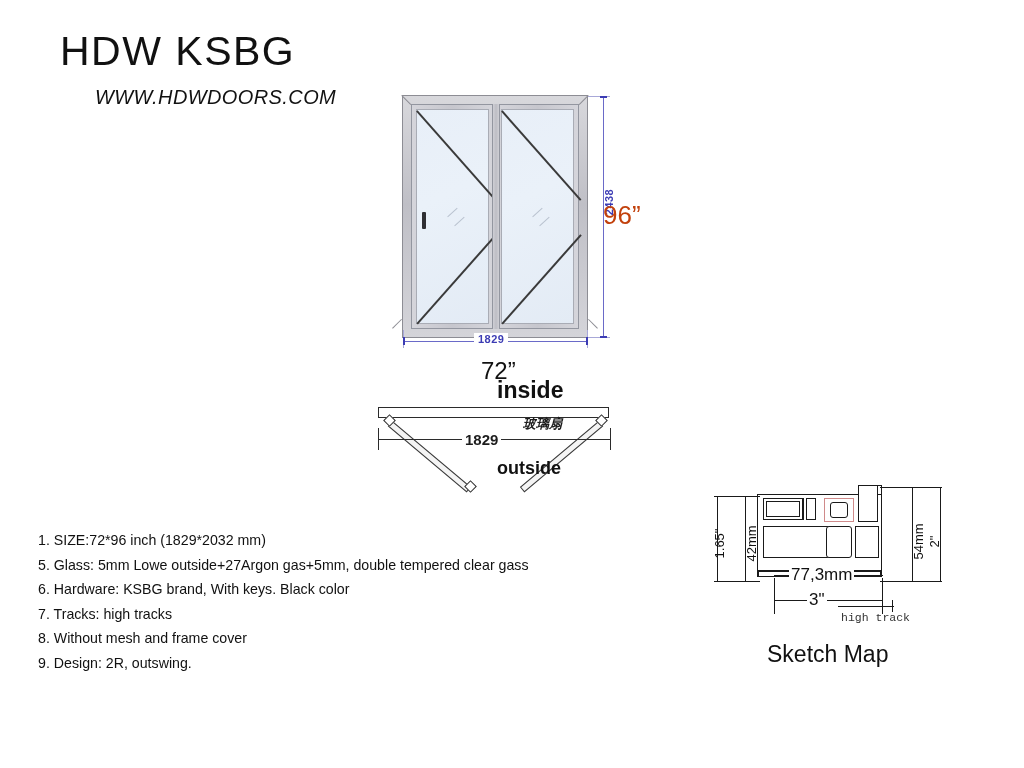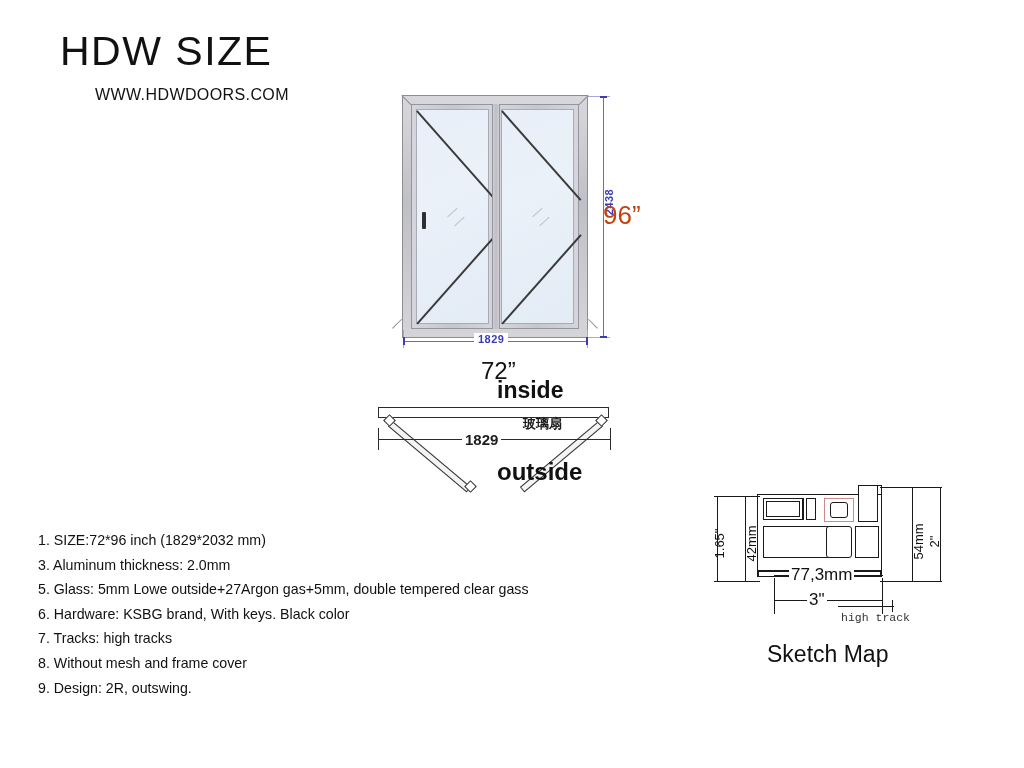--- a/index.html
+++ b/index.html
@@ -21,24 +21,25 @@
   #brand-title {
     left: 60px; top: 28px;
     font-size: 41px;
     font-weight: 400;
     letter-spacing: 1.5px;
     color: #111111;
     white-space: nowrap;
   }
   #brand-website {
     left: 95px; top: 86px;
-    font-size: 16px;
+    font-size: 20px;
     letter-spacing: 0.4px;
     color: #111111;
     white-space: nowrap;
+    font-style: italic;
   }
 
   
   #elevation-drawing {
     left: 402px; top: 95px;
     width: 186px; height: 243px;
   }
   .door-outer-frame {
     position: absolute;
     left: 0; top: 0;
@@ -196,28 +197,28 @@
   }
   #label-inside {
     position: absolute;
     left: 497px; top: 377px;
     font-size: 23px; font-weight: bold;
     color: #111111; white-space: nowrap;
   }
   #label-outside {
     position: absolute;
     left: 497px; top: 458px;
-    font-size: 24px; font-weight: bold;
+    font-size: 18px; font-weight: bold;
     color: #111111; white-space: nowrap;
   }
   #label-glass-sash {
     position: absolute;
     left: 523px; top: 415px;
     font-size: 13px; font-weight: bold;
-    color: #1c1c1c; white-space: nowrap;
+    color: #1c1c1c; white-space: nowrap; font-style: italic;
   }
   #plan-dim-label {
     position: absolute;
     left: 462px; top: 431px;
     font-size: 15px; font-weight: bold;
     color: #1c1c1c;
     background: #ffffff;
     padding: 0 3px;
     white-space: nowrap;
   }
@@ -289,21 +290,21 @@
   #sketch-map-title {
     position: absolute;
     left: 767px; top: 641px;
     font-size: 23px;
     color: #111111; white-space: nowrap;
   }
 </style>
 </head>
 <body>
 
-<div class="abs" id="brand-title">HDW SIZE</div>
+<div class="abs" id="brand-title">HDW KSBG</div>
 <div class="abs" id="brand-website">WWW.HDWDOORS.COM</div>
 
 <div class="abs" id="elevation-drawing">
 
   <div class="door-outer-frame"></div>
   <div class="door-inner-opening"></div>
 
   <div class="frame-miter miter-tl"></div>
   <div class="frame-miter miter-tr"></div>
   <div class="frame-miter miter-bl"></div>
@@ -362,21 +363,20 @@
 <div class="abs plan-dim-line" style="left:610px; top:428px; width:1.2px; height:22px;"></div>
 <div class="abs plan-dim-line" style="left:378px; top:439px; width:233px; height:1px;"></div>
 <div id="plan-dim-label">1829</div>
 
 <div id="label-inside">inside</div>
 <div id="label-outside">outside</div>
 <div id="label-glass-sash">玻璃扇</div>
 
 <div class="abs" id="spec-list">
   <div class="spec-line">1. SIZE:72*96 inch (1829*2032 mm)</div>
-  <div class="spec-line">3. Aluminum thickness: 2.0mm</div>
   <div class="spec-line">5. Glass: 5mm Lowe outside+27Argon gas+5mm, double tempered clear gass</div>
   <div class="spec-line">6. Hardware: KSBG brand, With keys. Black color</div>
   <div class="spec-line">7. Tracks: high tracks</div>
   <div class="spec-line">8. Without mesh and frame cover</div>
   <div class="spec-line">9. Design: 2R, outswing.</div>
 </div>
 
 <div class="abs" id="sketch-map">
 
   <div class="sk-rect" style="left:57px; top:14px; width:125px; height:83px;"></div>

